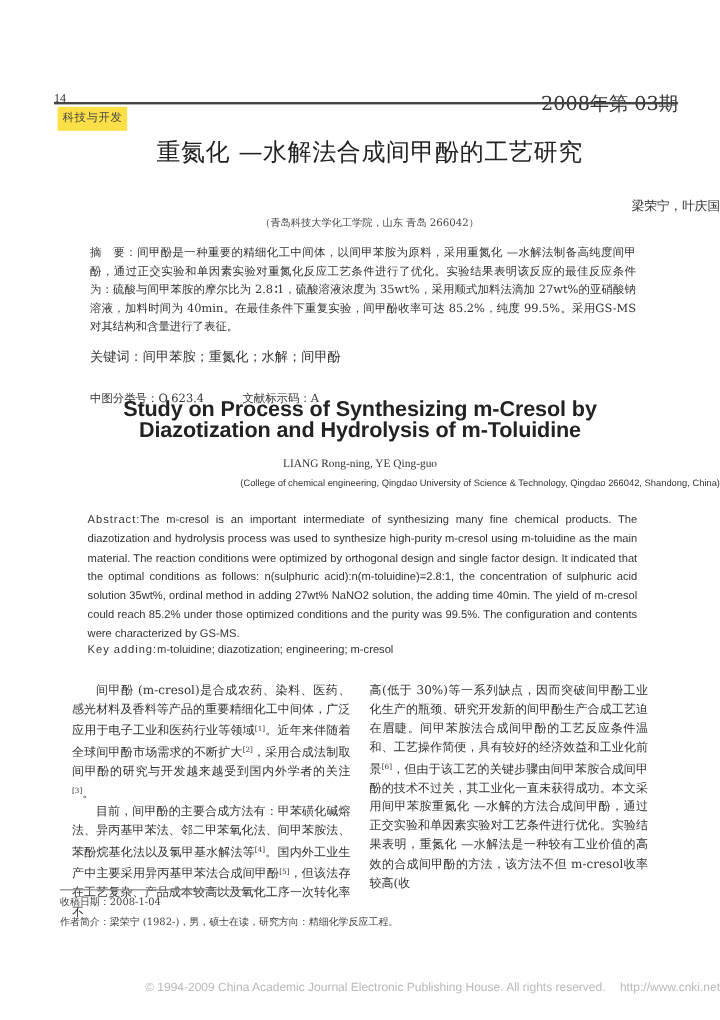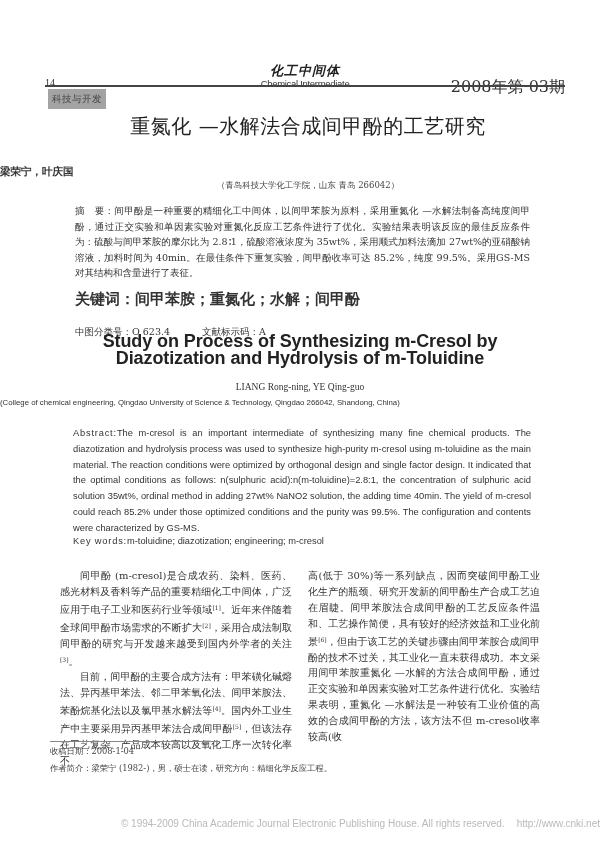--- a/index.html
+++ b/index.html
@@ -7,39 +7,39 @@
     body { position: relative; font-family: "DejaVu Serif", "Liberation Serif", serif; color: #2a2a2a; }
 
     .header { position: absolute; left: 45px; top: 58px; width: 520px; height: 40px; }
     .header .page-num { position: absolute; left: 0; top: 19px; font-size: 10px; color: #333; font-family: "Liberation Serif", serif; }
     .header .journal { position: absolute; left: 0; right: 0; top: 6px; text-align: center; }
     .header .journal-cn { font-size: 13px; font-weight: bold; font-style: italic; letter-spacing: 1px; color: #222; line-height: 13px; }
     .header .journal-en { font-size: 9.5px; color: #333; font-family: "Liberation Sans", sans-serif; letter-spacing: -0.3px; line-height: 13px; }
     .header .issue { position: absolute; right: 0; top: 19px; font-size: 16px; color: #333; }
     .header-rule { position: absolute; left: 45px; top: 85px; width: 520px; height: 1.5px; background: #444; }
 
-    .section-tag { position: absolute; left: 48px; top: 89px; width: 58px; height: 20px; background: #a3a3a3; font-size: 9.5px; color: #444; line-height: 20px; text-align: center; letter-spacing: 0.5px; }
+    .section-tag { position: absolute; left: 48px; top: 89px; width: 58px; height: 20px; background: #fde047; font-size: 9.5px; color: #444; line-height: 20px; text-align: center; letter-spacing: 0.5px; }
 
     .title-cn { position: absolute; left: 0; right: 0; top: 113px; text-align: center; font-size: 20px; color: #222; letter-spacing: 0.5px; font-weight: normal; margin-left: 16px; }
 
-    .authors-cn { position: absolute; left: 0; right: 0; top: 165px; text-align: left; font-size: 10.5px; color: #333; font-weight: bold; }
+    .authors-cn { position: absolute; left: 0; right: 0; top: 165px; text-align: right; font-size: 10.5px; color: #333; }
     .affil-cn { position: absolute; left: 16px; right: 0; top: 180px; text-align: center; font-size: 8.5px; color: #444; }
 
     .abstract-cn { position: absolute; left: 75px; top: 203px; width: 455px; font-size: 9.5px; line-height: 15.6px; color: #333; text-align: justify; }
     .abstract-cn .label { letter-spacing: 0; margin-top: 39px; }
-    .keywords-cn { position: absolute; left: 75px; top: 290px; width: 455px; font-size: 15px; color: #333; font-weight: bold; }
+    .keywords-cn { position: absolute; left: 75px; top: 290px; width: 455px; font-size: 11px; color: #333; }
     .meta-row { position: absolute; left: 75px; top: 306px; width: 455px; font-size: 9.5px; color: #333; display: flex; margin-top: 20px; }
     .meta-row span { white-space: nowrap; }
     .meta-row .m1 { width: 127px; }
     .meta-row .m2 { width: 113px; }
 
     .title-en { position: absolute; left: 55px; top: 333px; width: 490px; text-align: center; font-size: 18px; line-height: 17px; color: #222; font-family: "Liberation Sans", sans-serif; letter-spacing: -0.1px; }
 
     .authors-en { position: absolute; left: 0; right: 0; top: 382px; text-align: center; font-size: 9.5px; color: #333; font-family: Liberation Serif, serif; }
-    .affil-en { position: absolute; left: 0; right: 0; top: 398px; text-align: left; font-size: 7.8px; color: #333; font-family: "Liberation Sans", sans-serif; }
+    .affil-en { position: absolute; left: 0; right: 0; top: 398px; text-align: right; font-size: 7.8px; color: #333; font-family: "Liberation Sans", sans-serif; }
 
     .abstract-en { position: absolute; left: 73px; top: 426px; width: 458px; font-size: 9.3px; line-height: 15.8px; color: #333; font-family: "Liberation Sans", sans-serif; text-align: justify; }
     .abstract-en .label { letter-spacing: 0.8px; }
     .keywords-en { position: absolute; left: 73px; top: 536px; width: 458px; font-size: 9.3px; color: #333; font-family: "Liberation Sans", sans-serif; }
     .keywords-en .label { letter-spacing: 0.8px; }
 
     .col { position: absolute; top: 568px; width: 232px; font-size: 10px; line-height: 15.9px; color: #333; text-align: justify; }
     .col.left { left: 60px; }
     .col.right { left: 308px; }
     .col p { text-indent: 2em; }
@@ -52,24 +52,20 @@
     .footnote.bio { top: 763px; }
 
     .copyright { position: absolute; left: 0; right: 0; top: 818px; text-align: right; font-size: 10px; color: #b9b9b9; font-family: Liberation Sans, sans-serif; white-space: nowrap; }
     .copyright .url { margin-left: 12px; }
   </style>
 </head>
 <body>
 
 <div class="header">
   <span class="page-num">14</span>
-  <div class="journal">
-    <div class="journal-cn">化工中间体</div>
-    <div class="journal-en">Chemical Intermediate</div>
-  </div>
   <span class="issue">2008年第 03期</span>
 </div>
 <div class="header-rule"></div>
 
 <div class="section-tag">科技与开发</div>
 
 <h1 class="title-cn">重氮化 —水解法合成间甲酚的工艺研究</h1>
 <div class="authors-cn">梁荣宁，叶庆国</div>
 <div class="affil-cn">（青岛科技大学化工学院，山东  青岛  266042）</div>
 
@@ -83,21 +79,21 @@
 </div>
 
 <h2 class="title-en">Study on Process of Synthesizing m-Cresol by Diazotization and Hydrolysis of m-Toluidine</h2>
 <div class="authors-en">LIANG Rong-ning, YE Qing-guo</div>
 <div class="affil-en">(College of chemical engineering, Qingdao University of Science &amp; Technology, Qingdao 266042, Shandong, China)</div>
 
 <div class="abstract-en">
   <span class="label">Abstract:</span><span>The m-cresol is an important intermediate of synthesizing many fine chemical products. The diazotization and hydrolysis process was used to synthesize high-purity m-cresol using m-toluidine as the main material. The reaction conditions were optimized by orthogonal design and single factor design. It indicated that the optimal conditions as follows: n(sulphuric acid):n(m-toluidine)=2.8:1, the concentration of sulphuric acid solution 35wt%, ordinal method in adding 27wt% NaNO2 solution, the adding time 40min. The yield of m-cresol could reach 85.2% under those optimized conditions and the purity was 99.5%. The configuration and contents were characterized by GS-MS.</span>
 </div>
 <div class="keywords-en">
-  <span class="label">Key words:</span><span>m-toluidine; diazotization; engineering; m-cresol</span>
+  <span class="label">Key adding:</span><span>m-toluidine; diazotization; engineering; m-cresol</span>
 </div>
 
 <div class="col left">
   <p><span>间甲酚 (m-cresol)是合成农药、染料、医药、感光材料及香料等产品的重要精细化工中间体，广泛应用于电子工业和医药行业等领域</span><sup>[1]</sup><span>。近年来伴随着全球间甲酚市场需求的不断扩大</span><sup>[2]</sup><span>，采用合成法制取间甲酚的研究与开发越来越受到国内外学者的关注</span><sup>[3]</sup><span>。</span></p>
   <p><span>目前，间甲酚的主要合成方法有：甲苯磺化碱熔法、异丙基甲苯法、邻二甲苯氧化法、间甲苯胺法、苯酚烷基化法以及氯甲基水解法等</span><sup>[4]</sup><span>。国内外工业生产中主要采用异丙基甲苯法合成间甲酚</span><sup>[5]</sup><span>，但该法存在工艺复杂、产品成本较高以及氧化工序一次转化率不</span></p>
 </div>
 
 <div class="col right">
   <p class="noindent"><span>高(低于 30%)等一系列缺点，因而突破间甲酚工业化生产的瓶颈、研究开发新的间甲酚生产合成工艺迫在眉睫。间甲苯胺法合成间甲酚的工艺反应条件温和、工艺操作简便，具有较好的经济效益和工业化前景</span><sup>[6]</sup><span>，但由于该工艺的关键步骤由间甲苯胺合成间甲酚的技术不过关，其工业化一直未获得成功。本文采用间甲苯胺重氮化 —水解的方法合成间甲酚，通过正交实验和单因素实验对工艺条件进行优化。实验结果表明，重氮化 —水解法是一种较有工业价值的高效的合成间甲酚的方法，该方法不但 m-cresol收率较高(收</span></p>
 </div>

